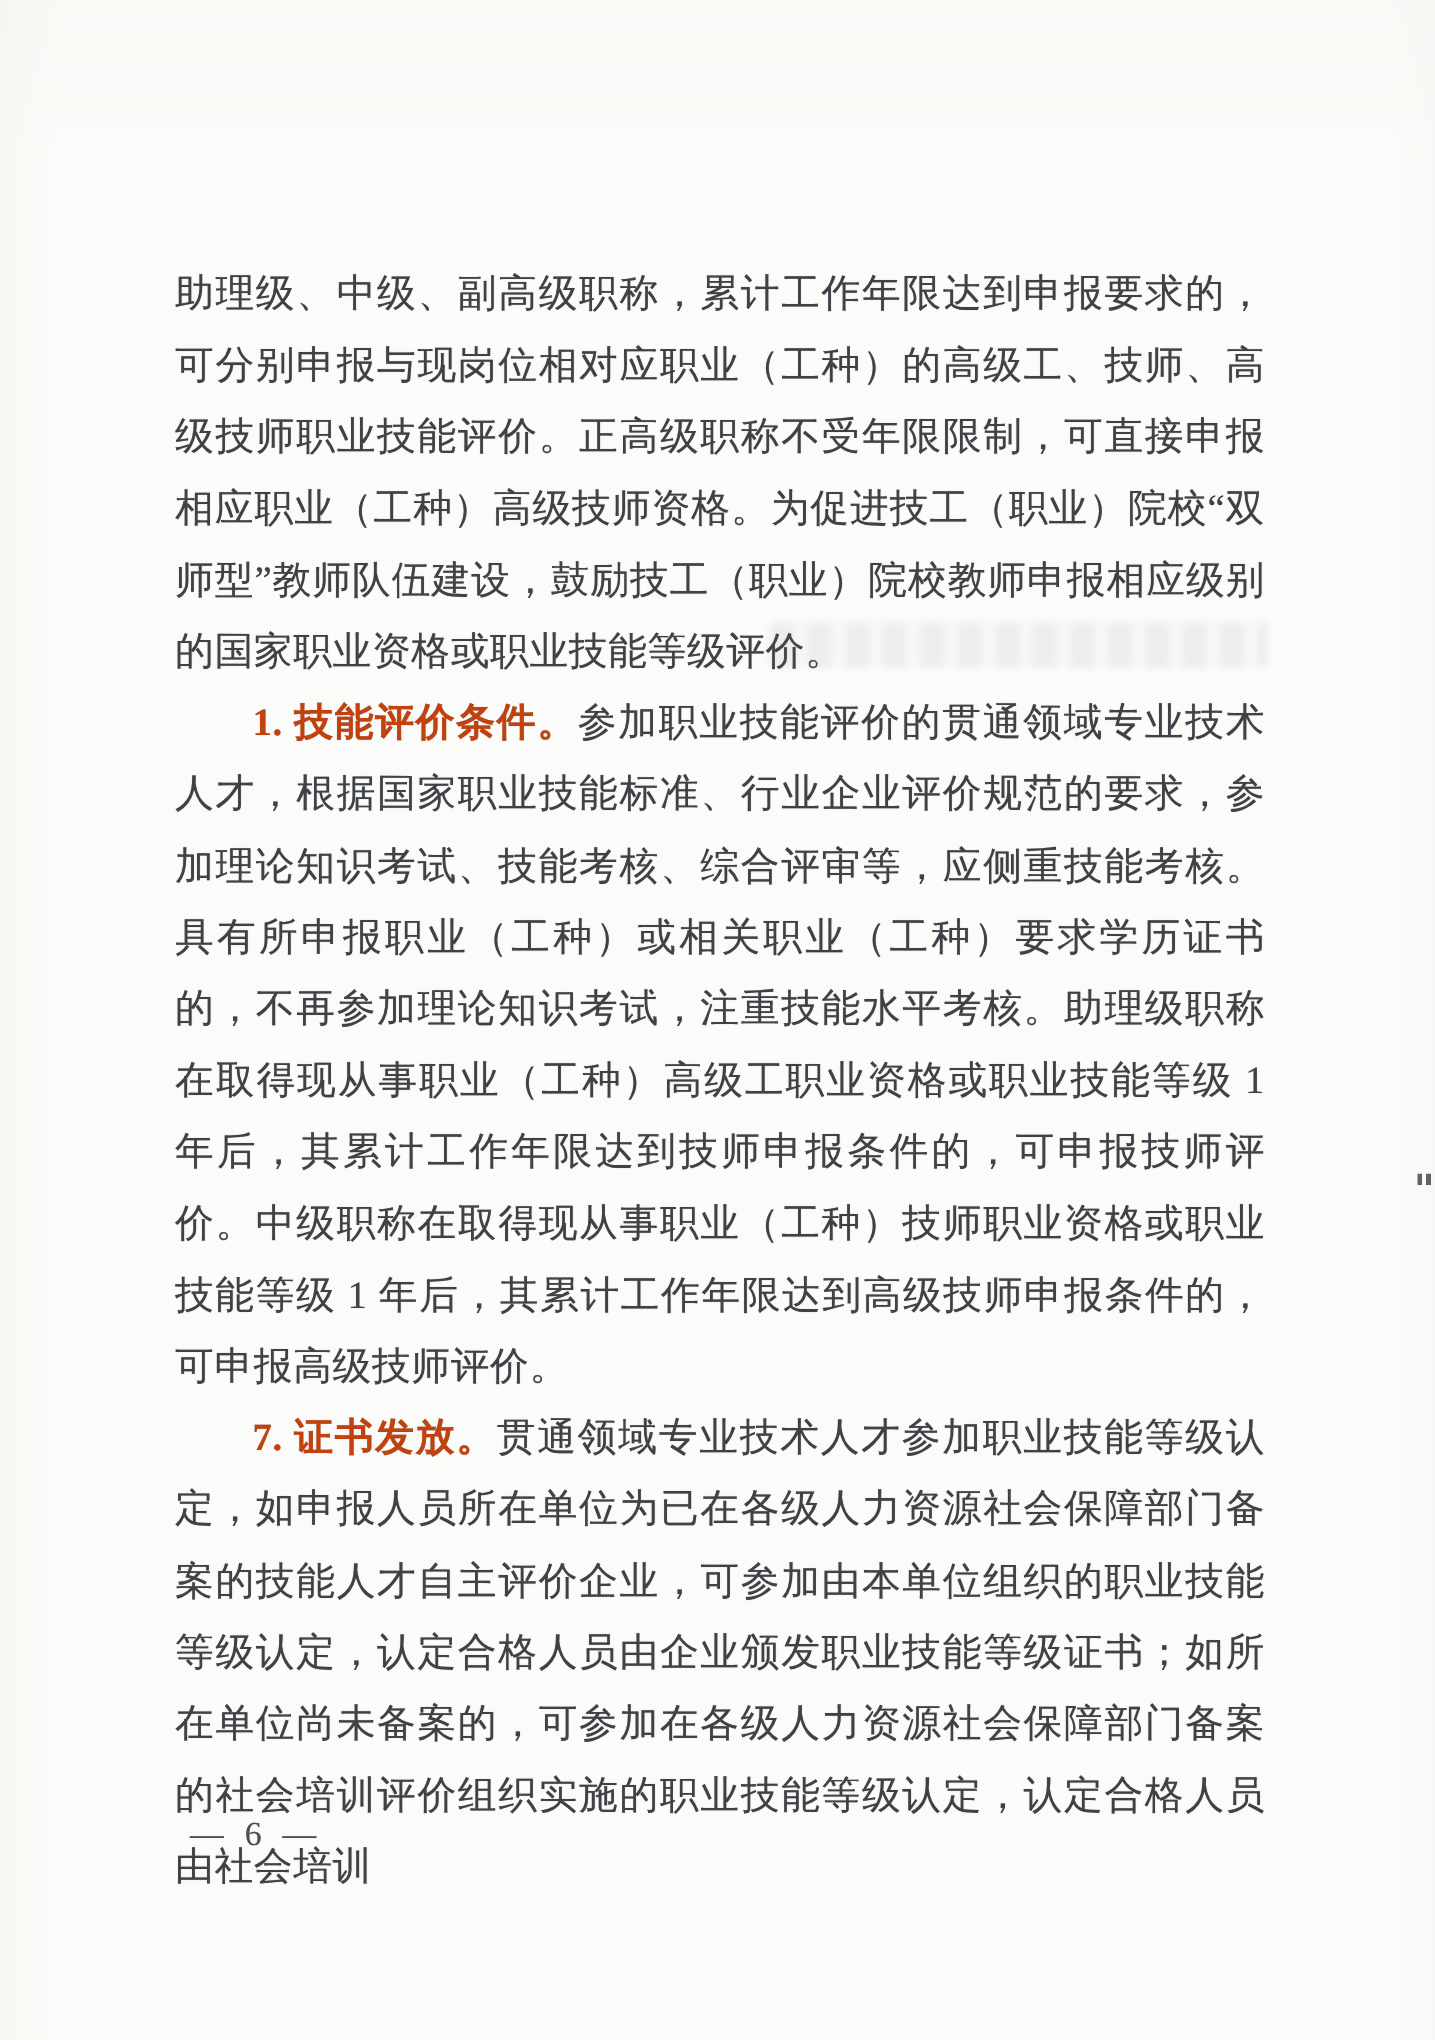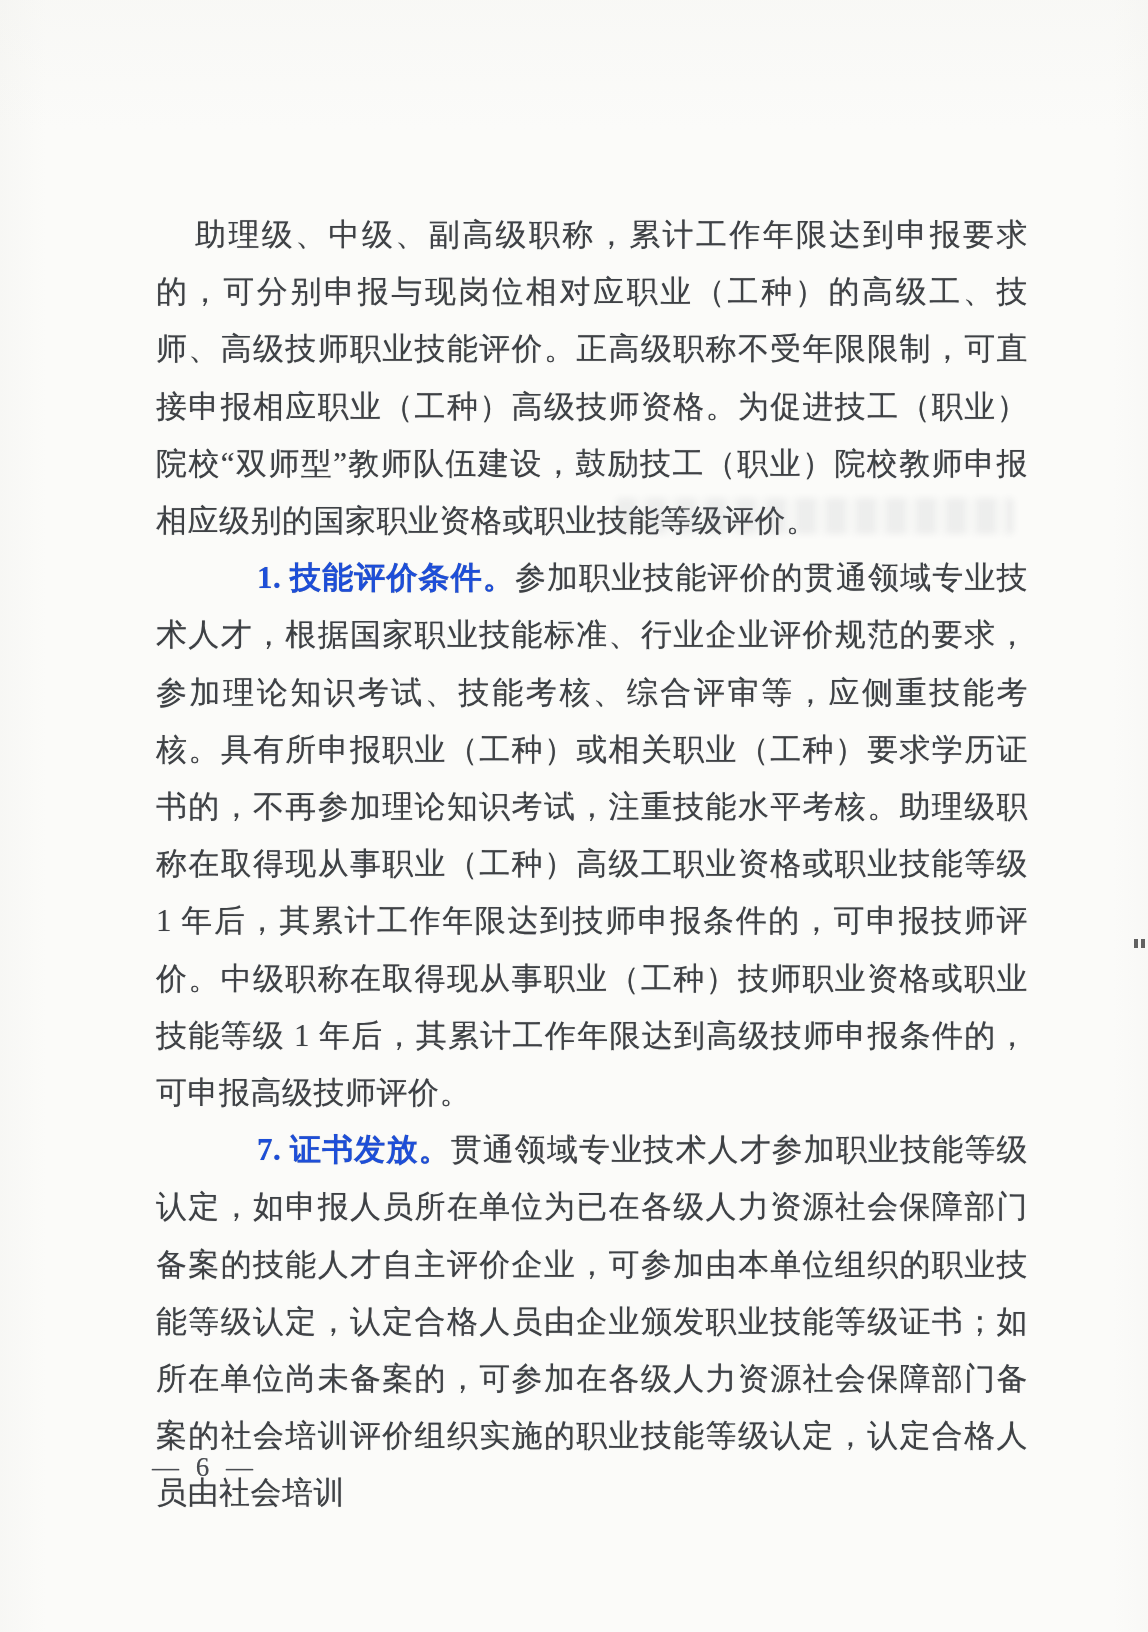--- a/index.html
+++ b/index.html
@@ -10,42 +10,41 @@
   .page {
     position: relative;
     width: 1148px;
     height: 1632px;
     background: #fbfbf9;
     overflow: hidden;
     font-family: "Liberation Serif", serif;
   }
   .text-block {
     position: absolute;
-    left: 156px;
+    left: 140px;
     top: 206px;
     width: 872px;
     color: #3e4145;
     font-size: 31px;
     line-height: 57.2px;
     text-align: justify;
     text-justify: inter-character;
     text-shadow: 0 0 0.7px rgba(62, 65, 69, 0.55);
     letter-spacing: 0.5px;
   }
   .para {
     margin: 0;
     padding: 0;
   }
   .para.indent {
     text-indent: 62px;
   }
   .lead {
     font-weight: 700;
-    color: #1d4ed8;
-    margin-left: 39px;
+    color: #c2410c;
   }
   .footer {
     position: absolute;
     left: 152px;
     top: 1452px;
     font-size: 27px;
     color: #4a4d52;
     letter-spacing: 5px;
     text-shadow: 0 0 0.6px rgba(74, 77, 82, 0.5);
   }

